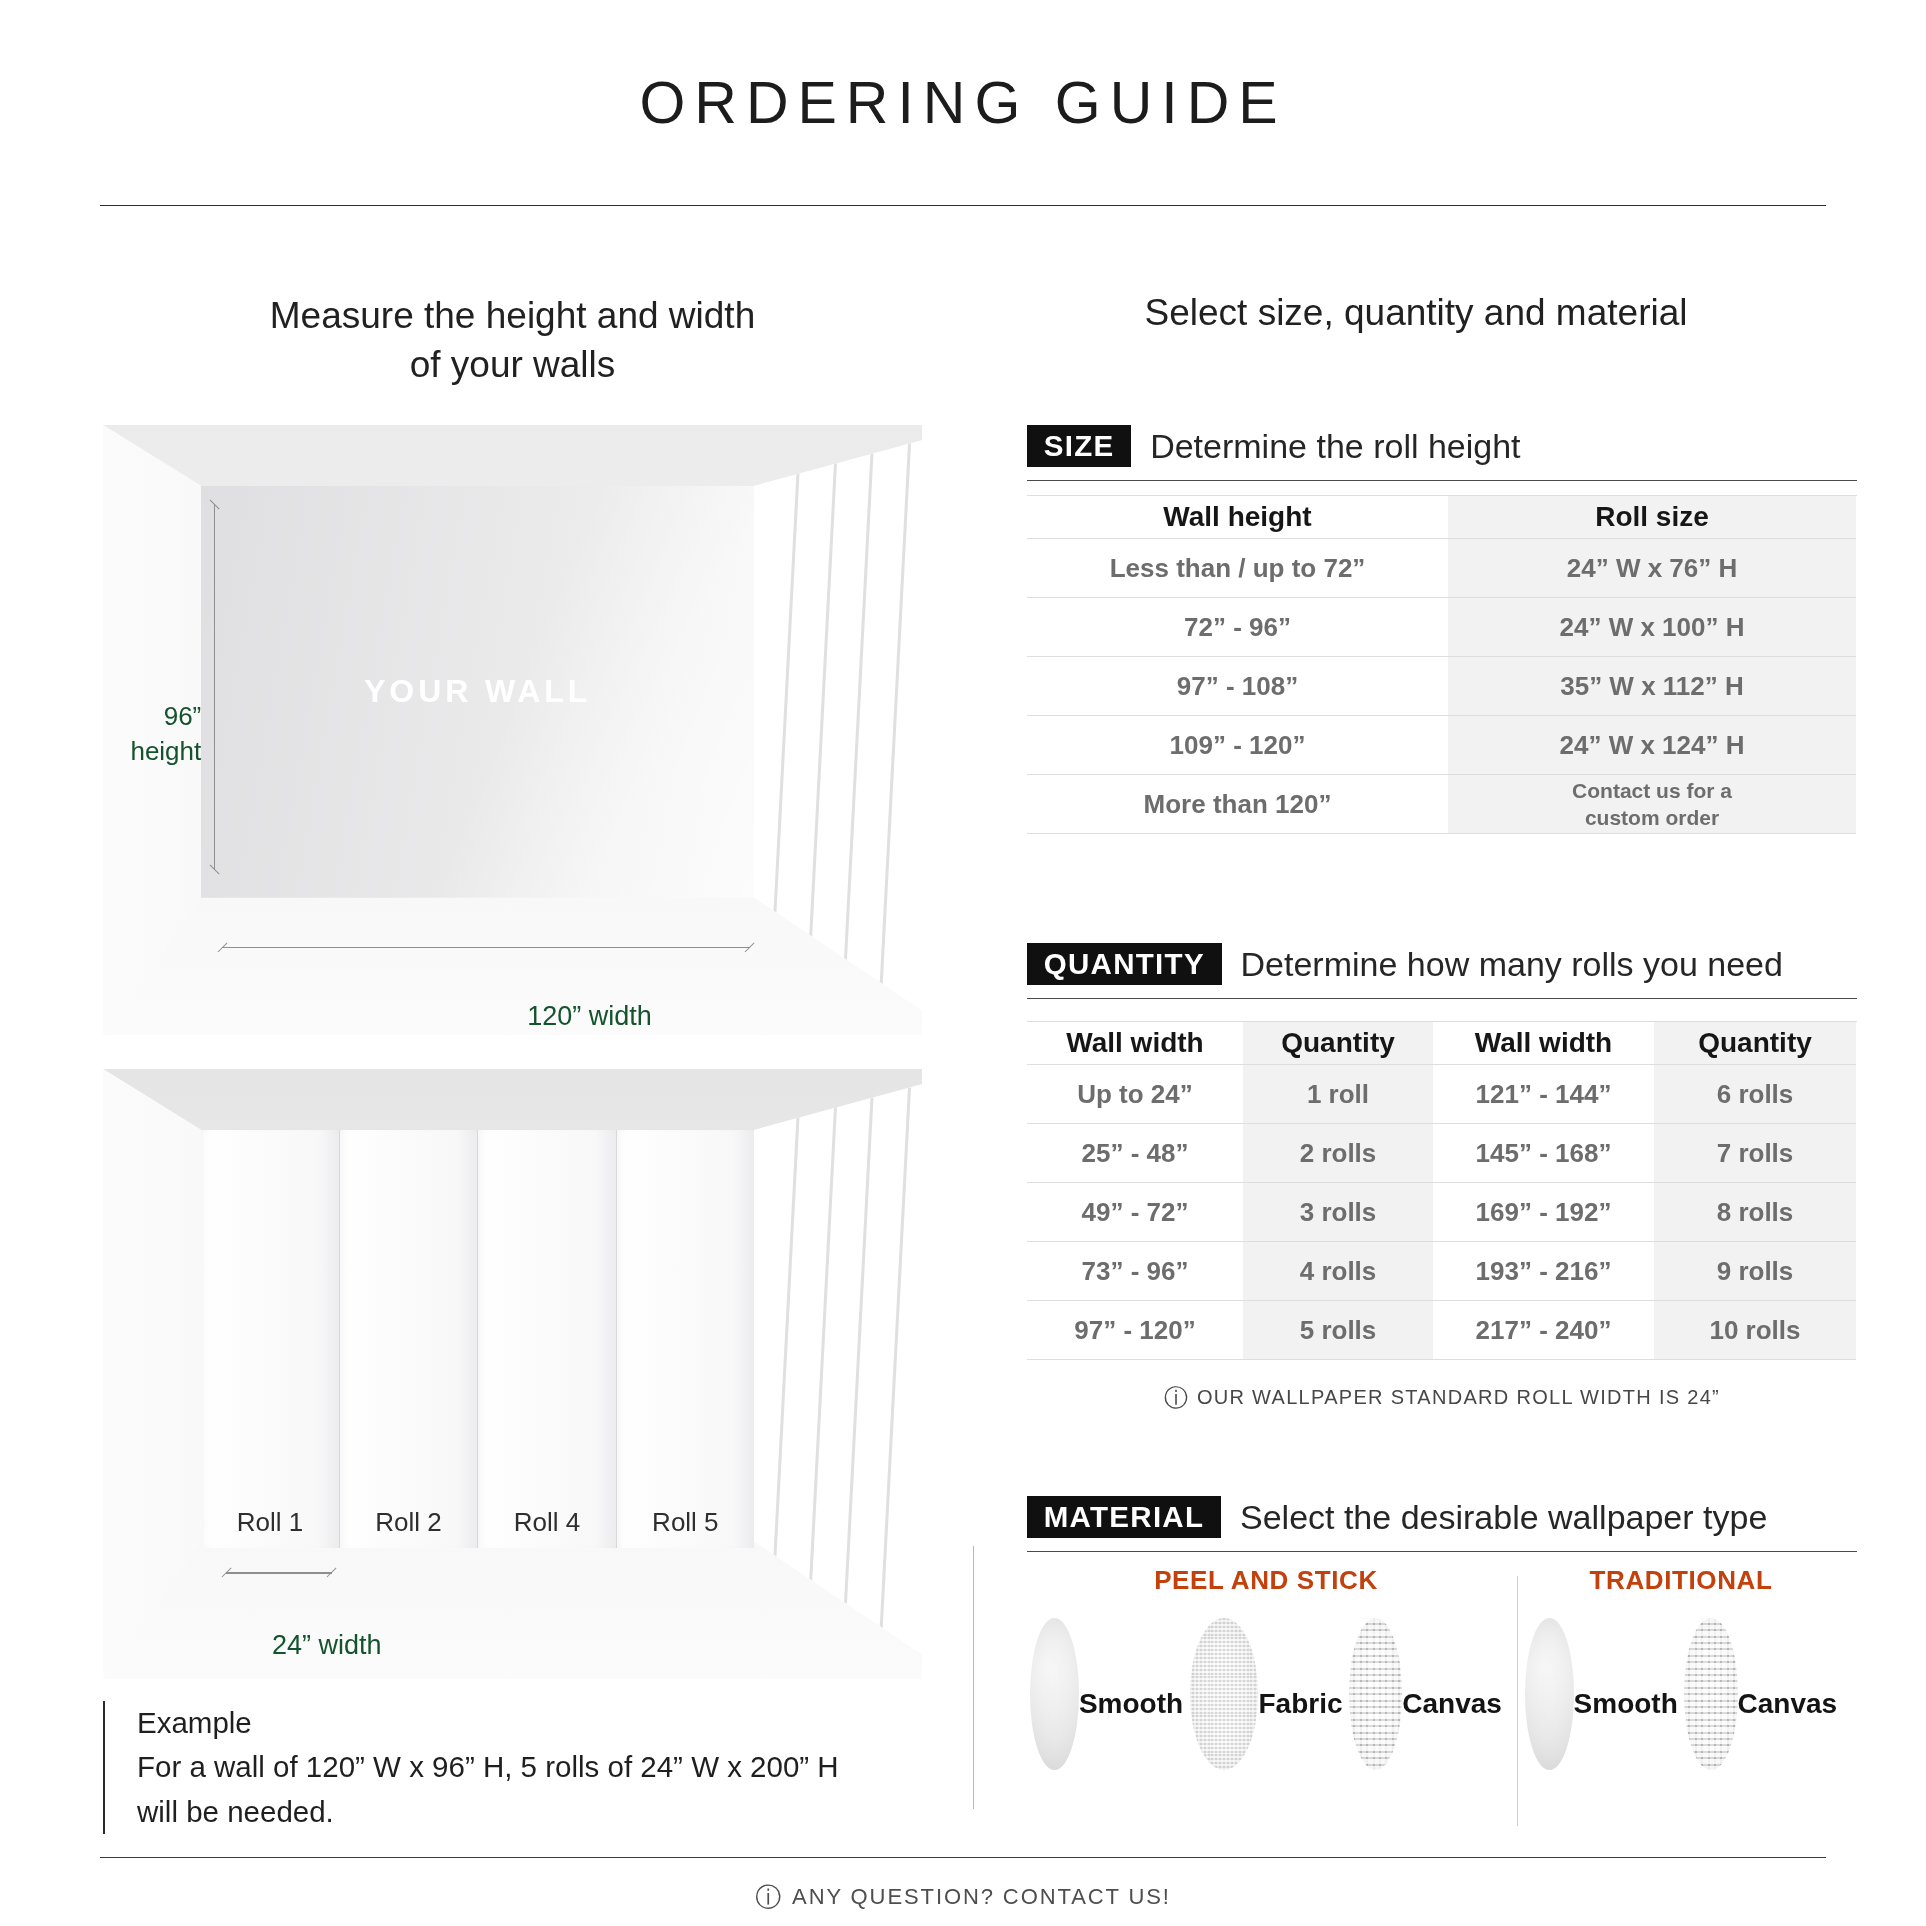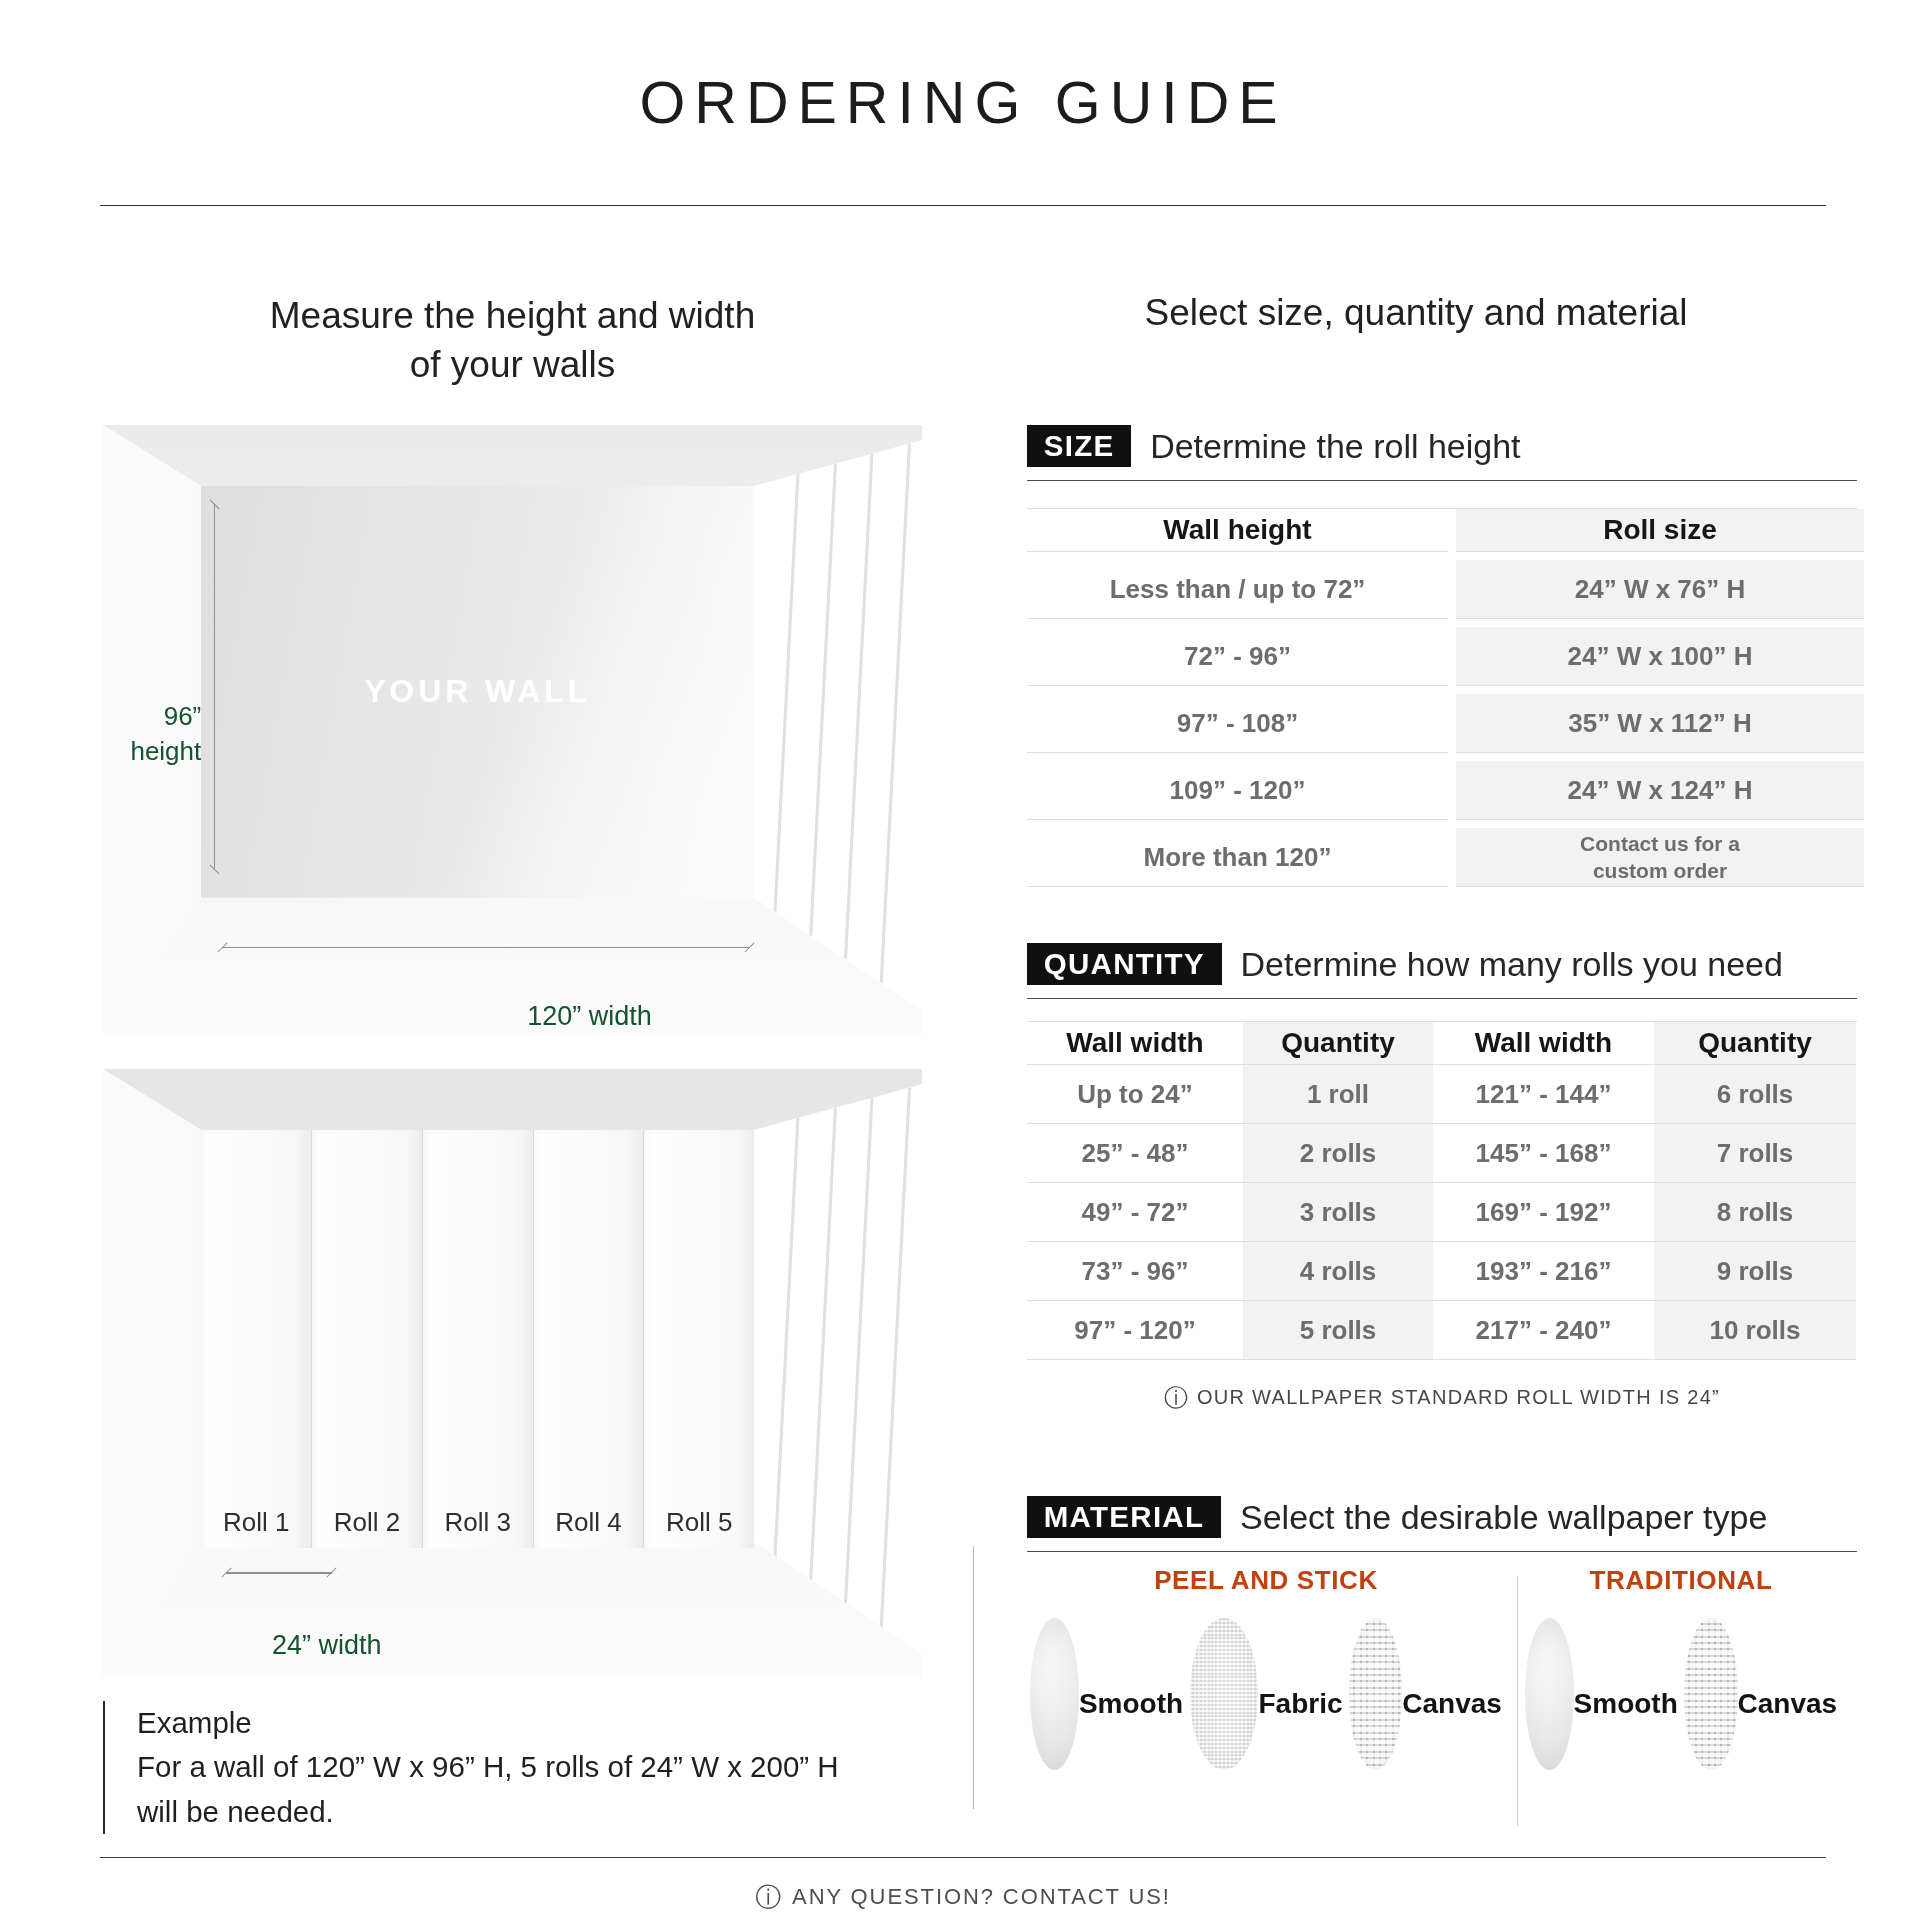--- a/index.html
+++ b/index.html
@@ -71,21 +71,21 @@
   .sec-header{position:absolute;left:1027px;width:830px;border-bottom:1.3px solid #4a4a4a;
               padding-bottom:13px;display:flex;align-items:center;gap:19px;}
   .size-header{top:425px;}
   .qty-header{top:943px;}
   .mat-header{top:1496px;}
   .tag{background:#101010;color:#ffffff;font-weight:700;font-size:29.5px;letter-spacing:1.3px;
        padding:6.4px 16.7px;line-height:1;display:inline-block;}
   .sec-title{font-size:34px;color:#262626;}
 
   .grid-table{position:absolute;left:1027px;width:830px;display:grid;border-top:0.6px solid #dedede;}
-  .size-table{top:508px;grid-template-columns:421px 408px;gap:8px;}
+  .size-table{top:495px;grid-template-columns:421px 408px;}
   .qty-table{top:1021px;grid-template-columns:216px 190px 221px 202px;}
   .st-cell{display:flex;align-items:center;justify-content:center;text-align:center;
            border-bottom:0.6px solid #dedede;font-weight:bold;}
   .st-head{height:42px;font-weight:700;font-size:28px;color:#161616;}
   .st-data{min-height:58px;font-size:26px;color:#6d6d6d;}
   .shade{background:#f2f2f3;}
   .st-small{font-size:21px;line-height:1.3;}
   .st-small span{display:block;max-width:193px;}
 
   .roll-note{position:absolute;left:1027px;top:1382px;width:830px;text-align:center;
@@ -160,23 +160,20 @@
     <div class="backwall"></div>
     <div class="floor"></div>
     <div class="panels">
       <div class="panel">
         <div class="panel-label">Roll 1</div>
       </div>
       <div class="panel">
         <div class="panel-label">Roll 2</div>
       </div>
       <div class="panel">
-        <div class="panel-label">Roll 3</div>
-      </div>
-      <div class="panel">
         <div class="panel-label">Roll 4</div>
       </div>
       <div class="panel">
         <div class="panel-label">Roll 5</div>
       </div>
     </div>
     <div class="dim-h dim-h24"></div>
     <div class="dim-label width-label24">24” width</div>
   </div>
 

